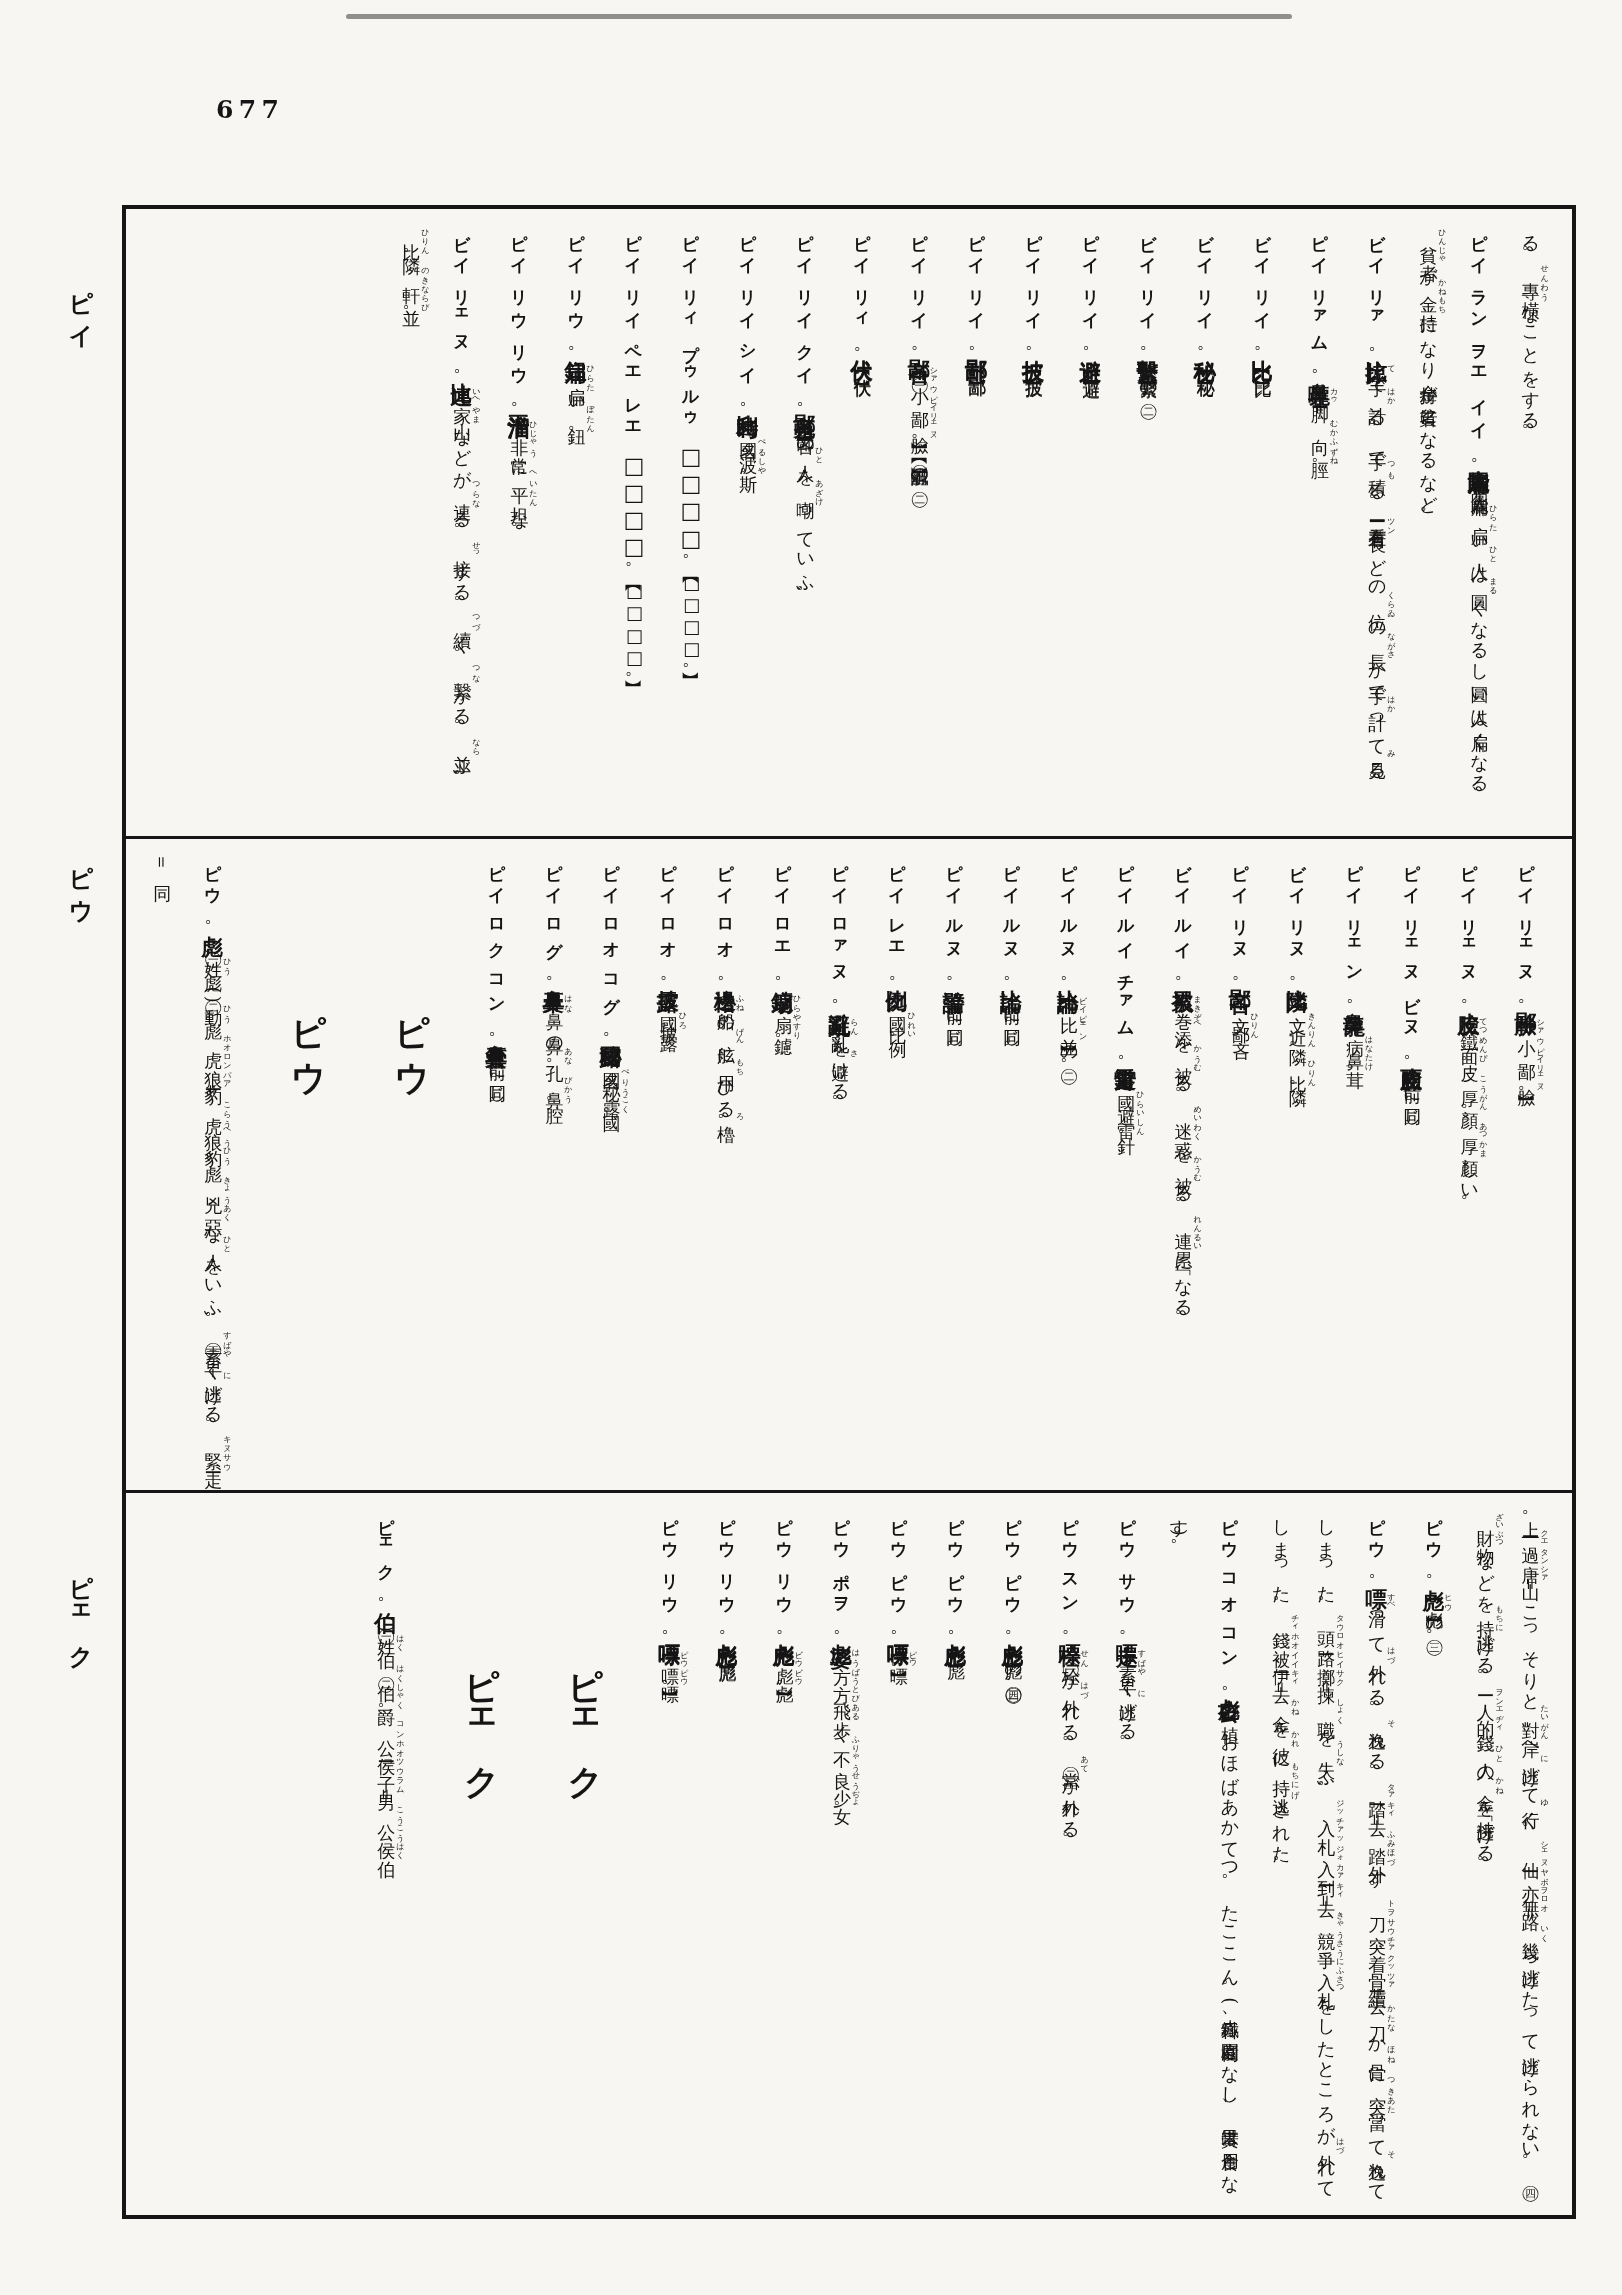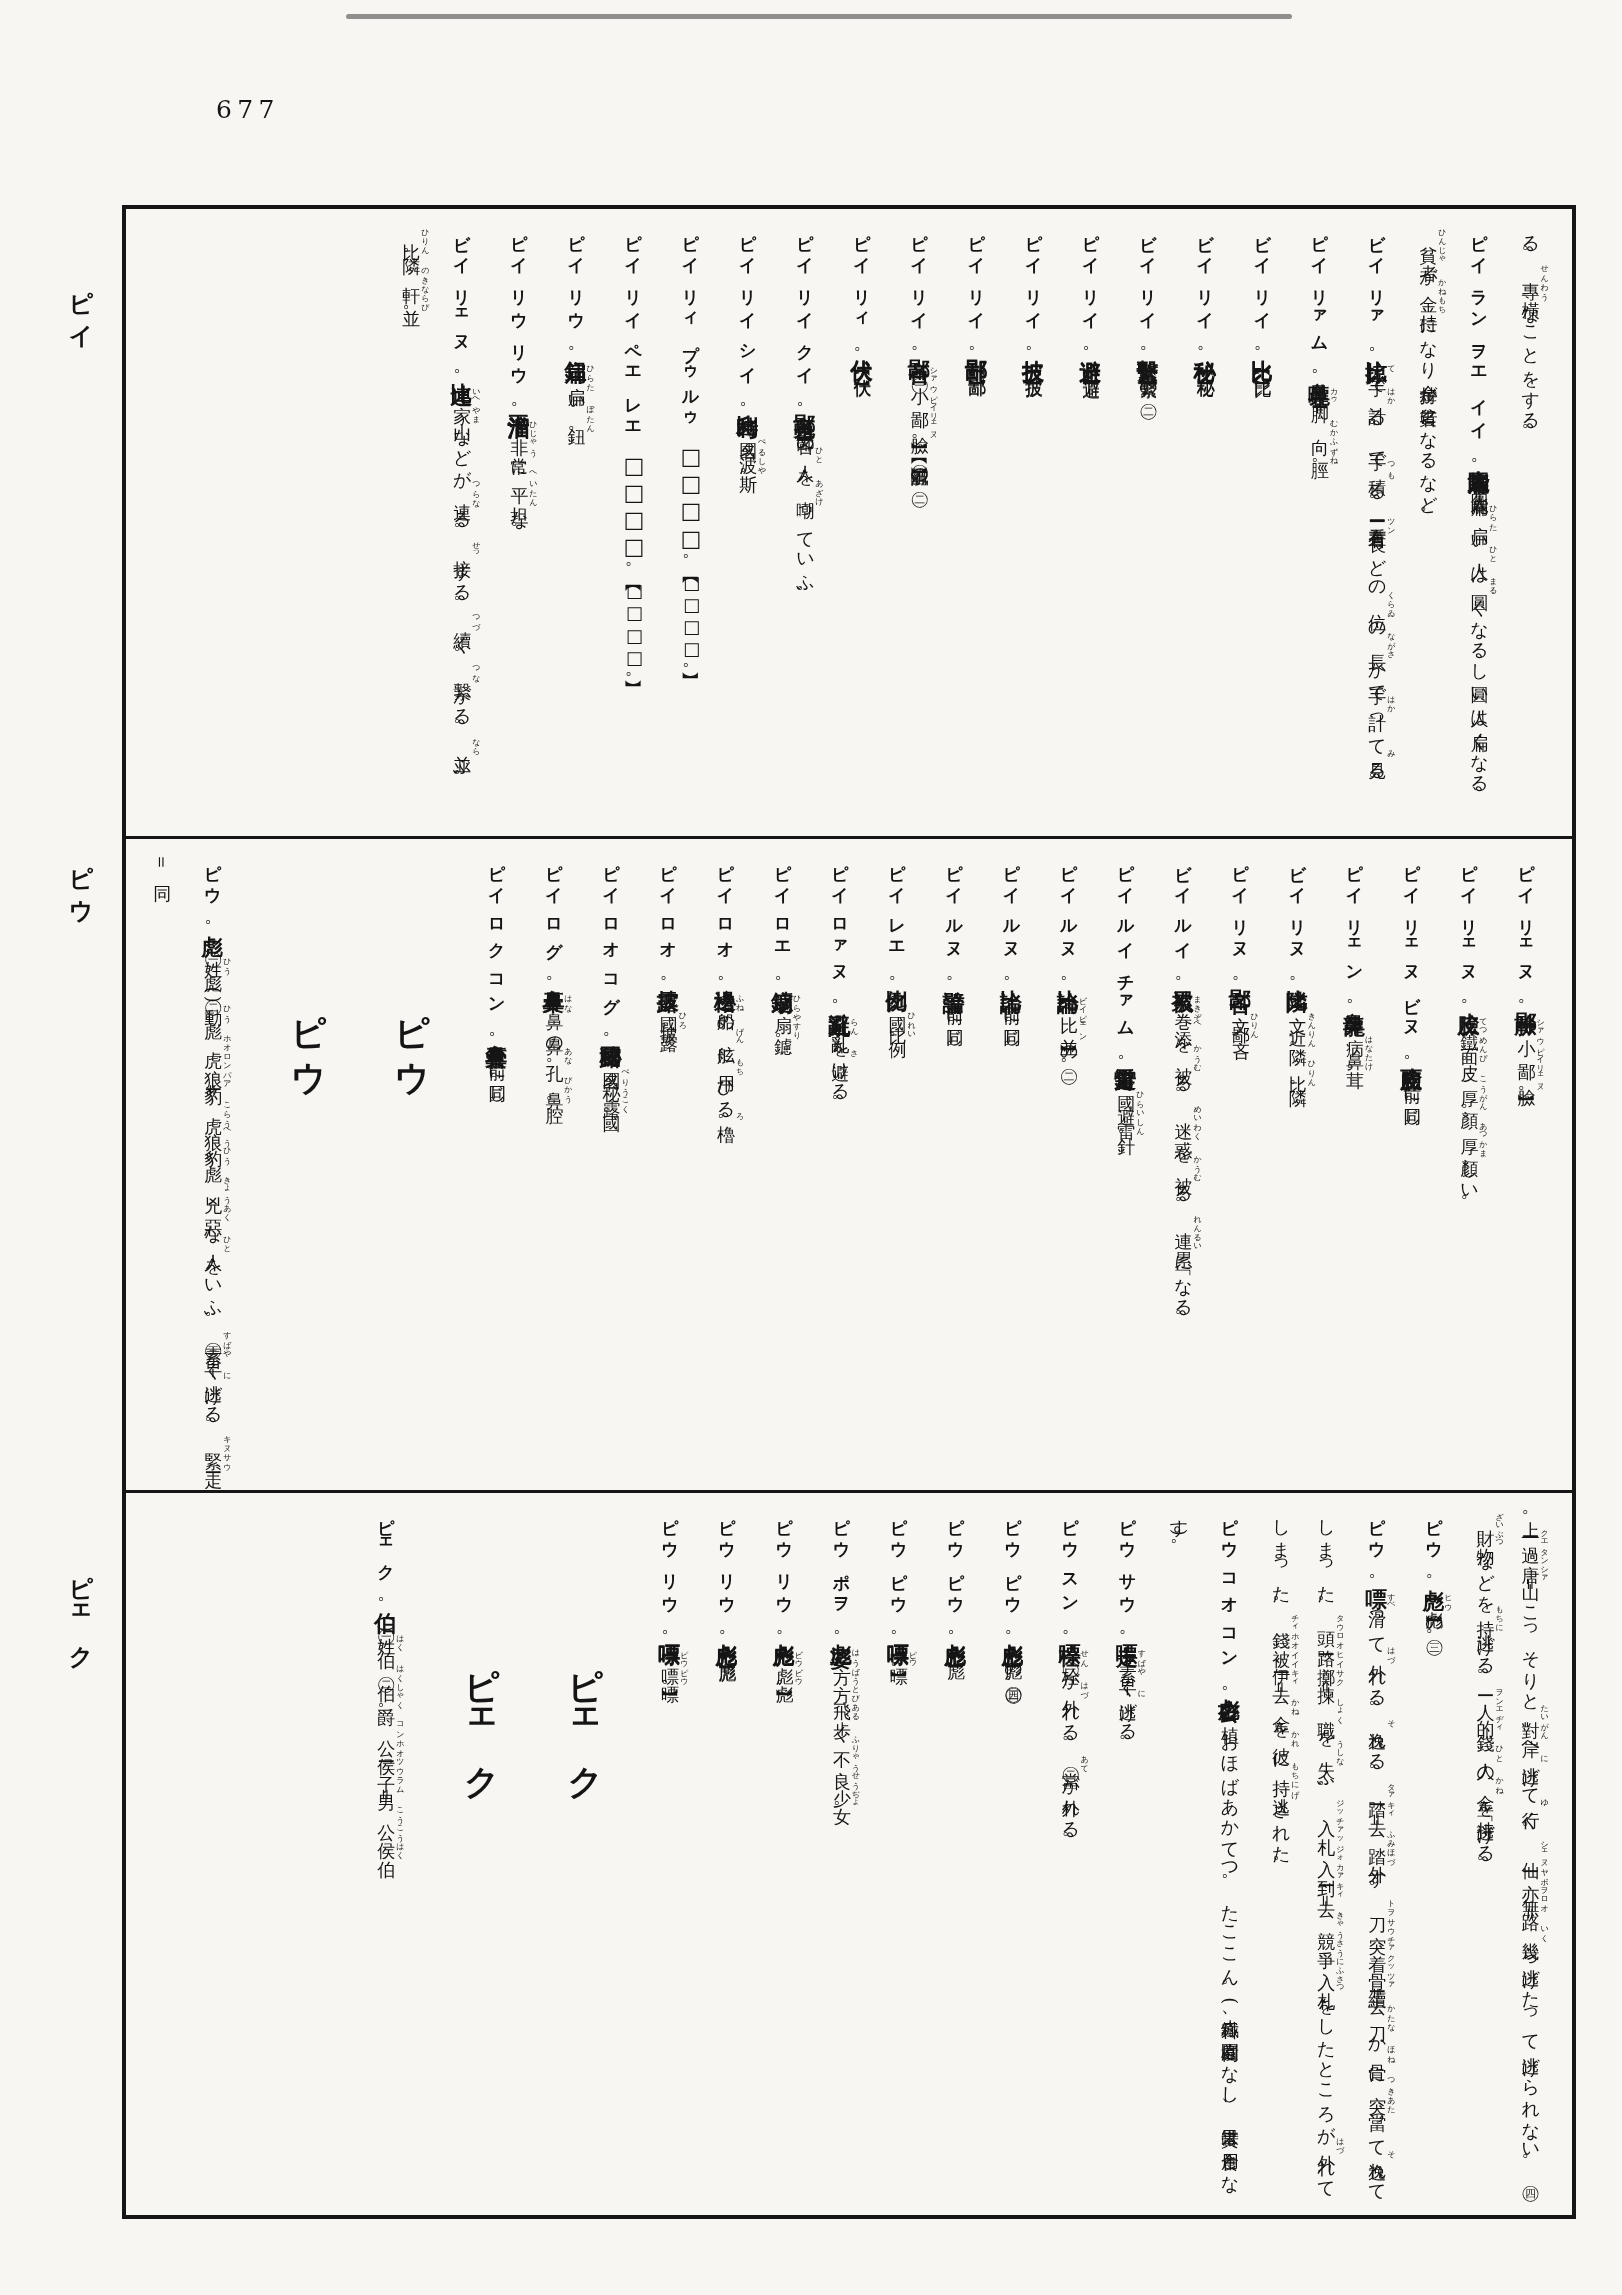--- a/index.html
+++ b/index.html
@@ -6,21 +6,21 @@
   .page{
     position:relative;
     width:1623px;height:2295px;
     background:#f7f6f2;
     color:#151515;
     font-family:"DejaVu Serif","Liberation Serif",serif;
     overflow:hidden;
   }
   .page-number{
     position:absolute;top:95px;left:216px;
-    font-size:25px;font-weight:400;letter-spacing:5.4px;
+    font-size:25px;font-weight:700;letter-spacing:5.4px;
   }
   .margin-tab{
     position:absolute;left:65px;
     writing-mode:vertical-rl;text-orientation:upright;
     font-size:24px;font-weight:700;letter-spacing:7.6px;
     font-family:"DejaVu Sans","Liberation Sans",sans-serif;
   }
   #tab-pii{top:273px;}
   #tab-piu{top:848px;}
   #tab-pieku{top:1558px;}

